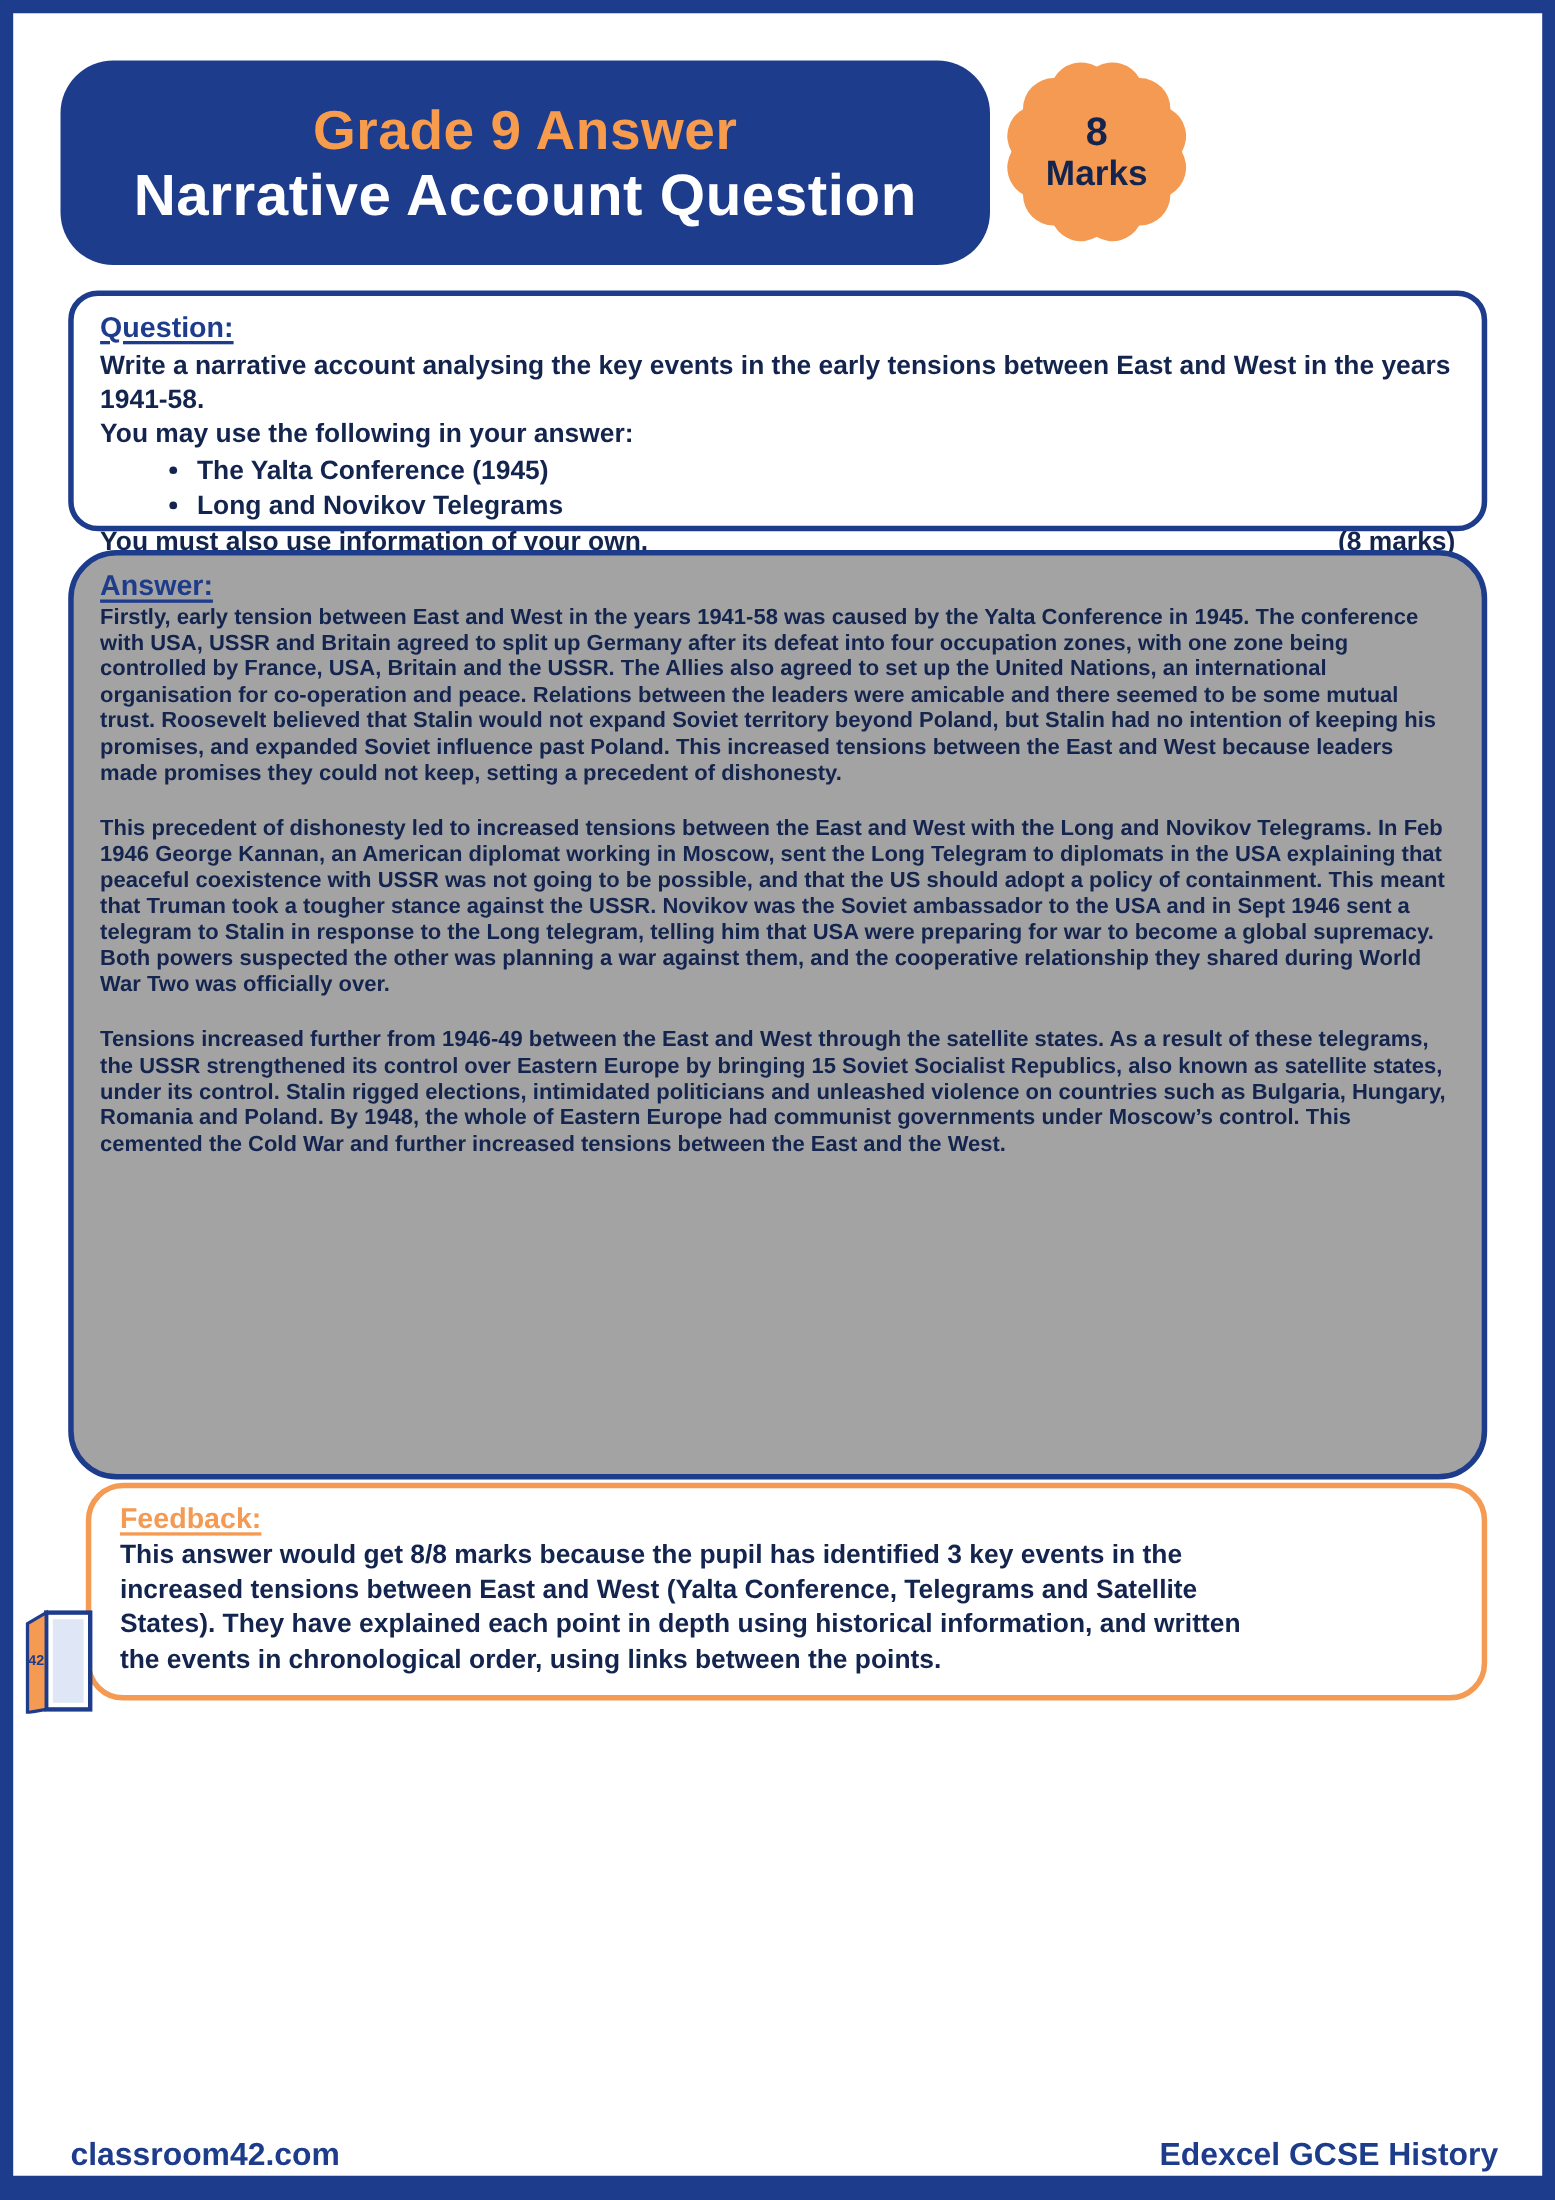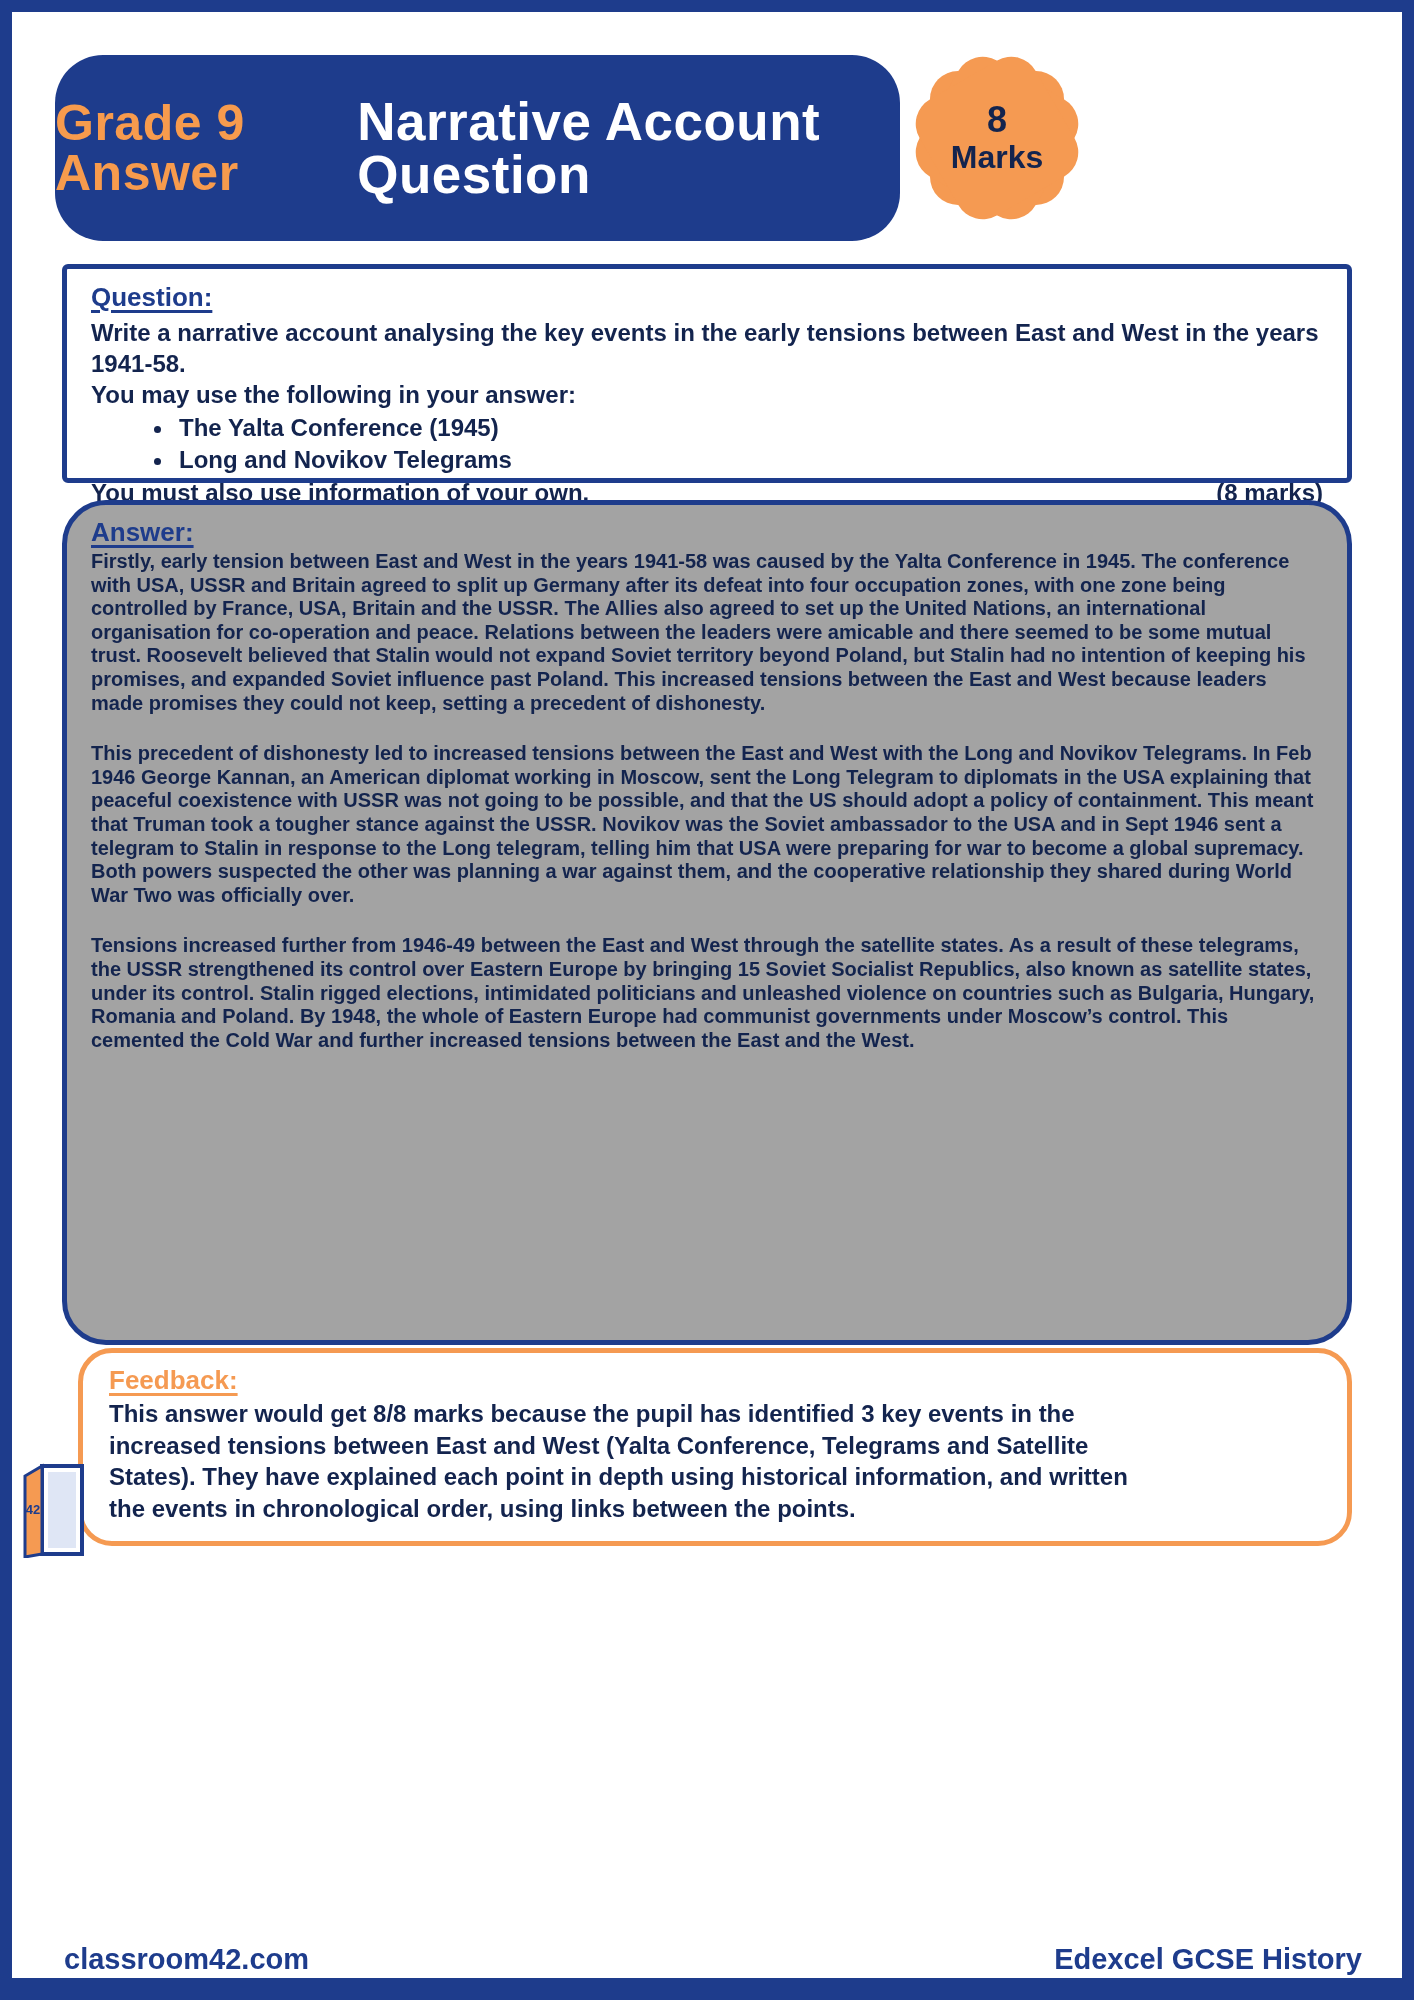--- a/index.html
+++ b/index.html
@@ -26,21 +26,21 @@
   }
 
   
   .header{
     position:absolute;
     left:43px; top:43px;
     width:845px; height:186px;
     background:var(--navy);
     border-radius:48px;
     display:flex;
-    flex-direction:row;
+    flex-direction:column;
     justify-content:center;
     align-items:center;
     gap:8px;
   }
   .title1{ color:var(--title-orange); font-size:50px; line-height:1; letter-spacing:.5px;}
   .title2{ color:#ffffff; font-size:53px; line-height:1; letter-spacing:.5px;}
 
   
   .badge{
     position:absolute;
@@ -74,21 +74,21 @@
     text-underline-offset:4px;
     margin-bottom:2px;
   }
   .body-text{ color:var(--ink); font-size:24px; line-height:1.3; }
 
   .qbox{
     position:absolute;
     left:50px; top:252px;
     width:1290px; height:219px;
     border:5px solid var(--navy);
-    border-radius:6px;
+    border-radius:27px;
     padding:12px 24px 10px 24px;
     background:#fff;
   }
   .qbox .line{ margin:0; }
   .qbox ul{
     margin:2px 0 2px 0;
     padding-left:48px;
     list-style:disc;
   }
   .qbox li{ padding-left:4px;margin-left:36px; }

